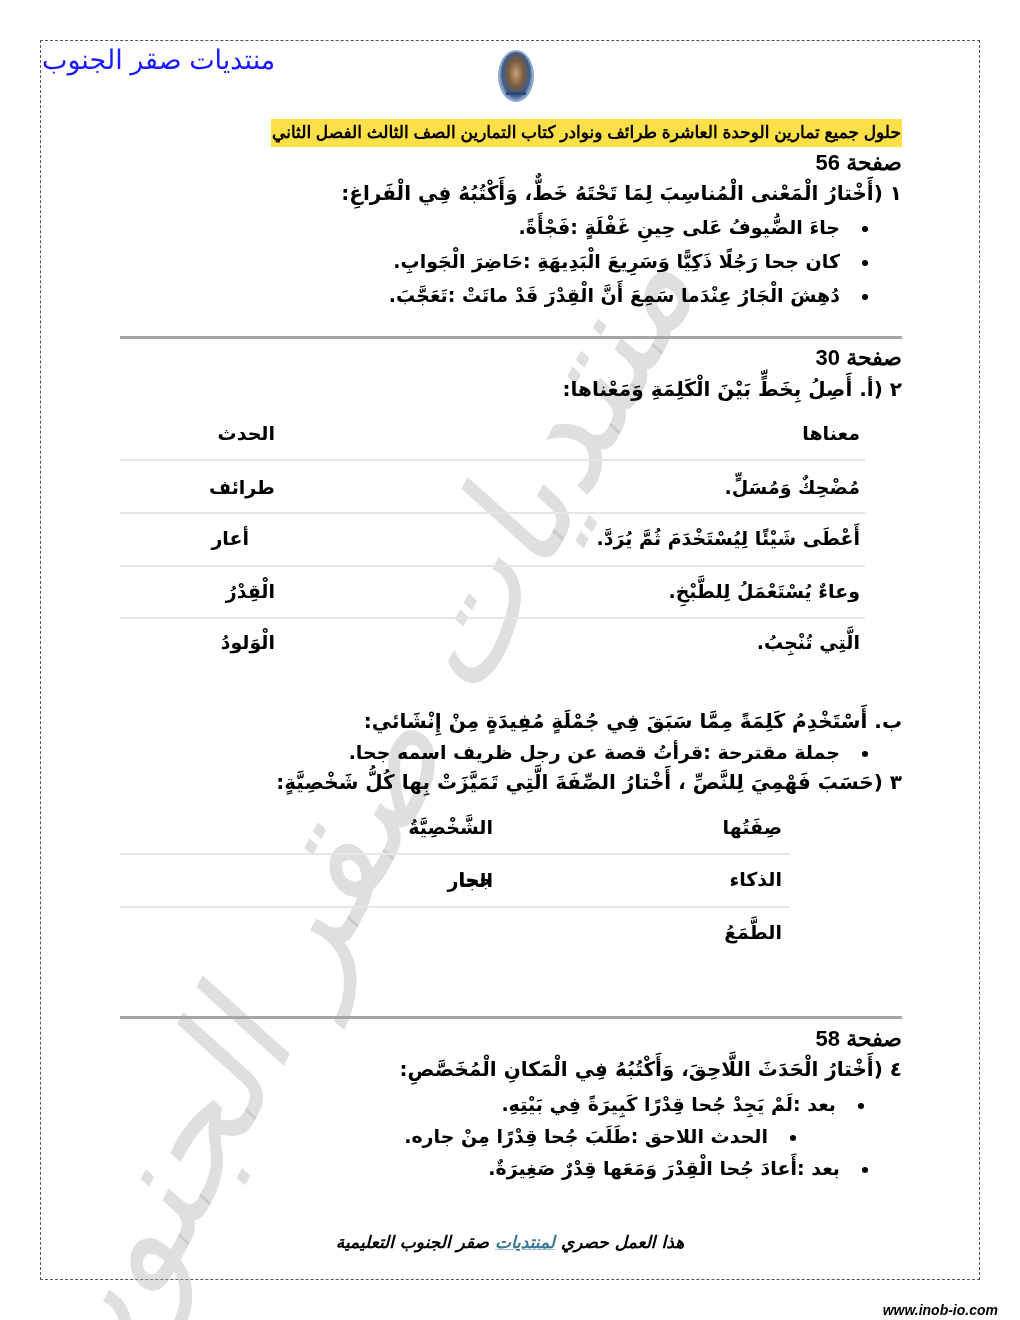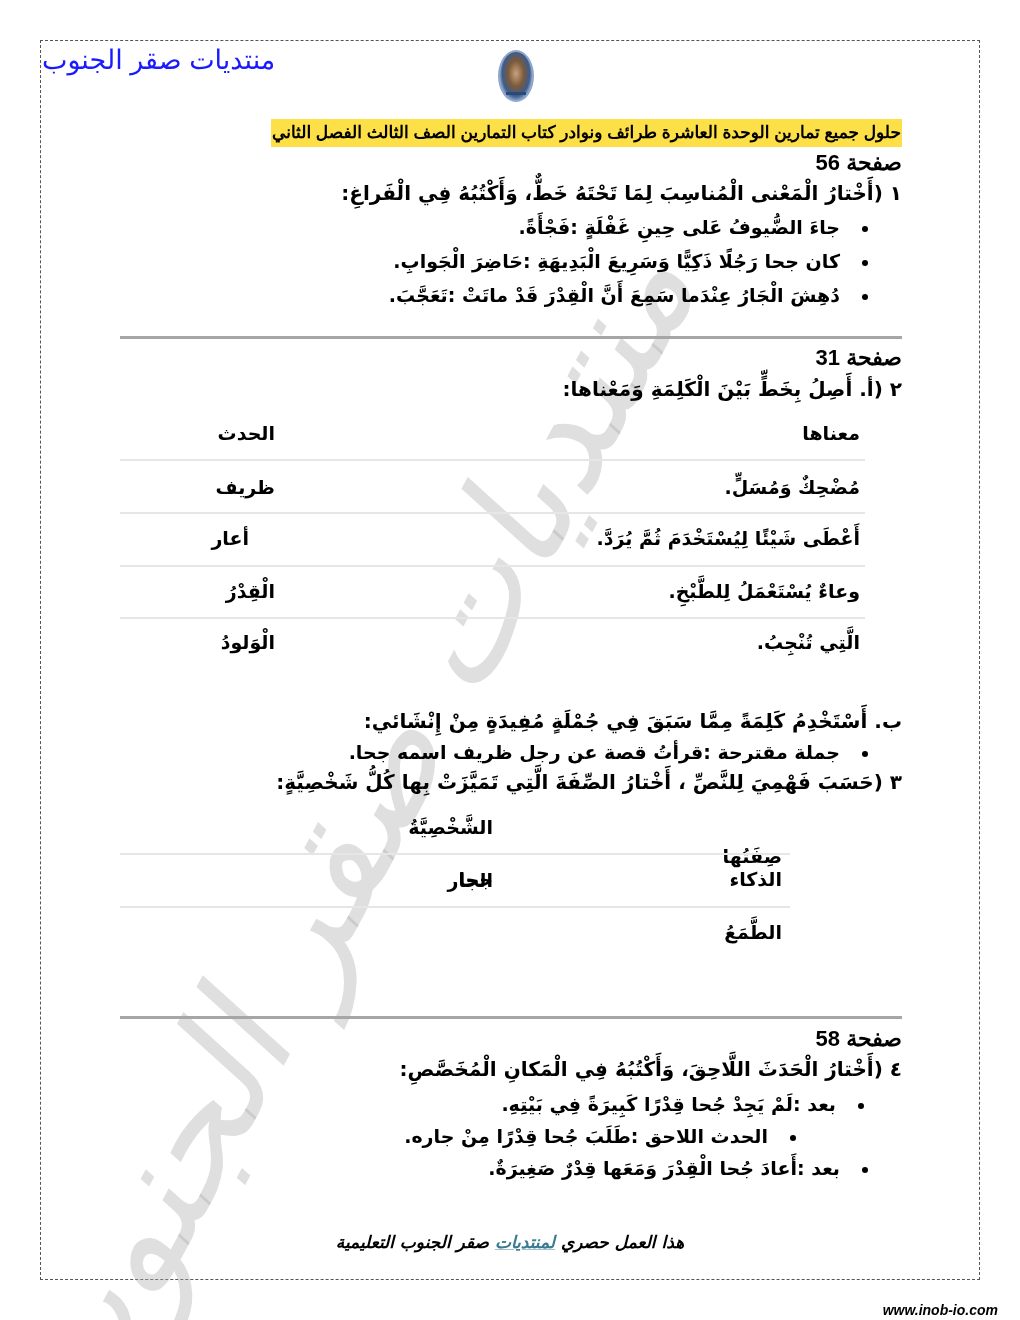--- a/index.html
+++ b/index.html
@@ -89,50 +89,50 @@
 </div>
 <div class="abs bullet-line" style="right:152px; top:246px;">
   <span class="bullet-dot"></span><span>كان جحا رَجُلًا ذَكِيًّا وَسَرِيعَ الْبَدِيهَةِ :حَاضِرَ الْجَوابِ.</span>
 </div>
 <div class="abs bullet-line" style="right:152px; top:280px;">
   <span class="bullet-dot"></span><span>دُهِشَ الْجَارُ عِنْدَما سَمِعَ أَنَّ الْقِدْرَ قَدْ ماتَتْ :تَعَجَّبَ.</span>
 </div>
 
 <div class="abs divider" style="left:120px; width:782px; top:336px;"></div>
 
-<div class="abs page-label" style="top:345px;">صفحة 31</div>
+<div class="abs page-label" style="top:345px;">صفحة 30</div>
 <div class="abs q-line" style="top:374px;">٢ (أ. أَصِلُ بِخَطٍّ بَيْنَ الْكَلِمَةِ وَمَعْناها:</div>
 
 <div class="abs cell" style="right:160px; top:419px;">معناها</div>
 <div class="abs cell" style="right:745px; top:419px;">الحدث</div>
 <div class="abs row-line" style="left:120px; width:745px; top:459px;"></div>
 
 <div class="abs cell" style="right:160px; top:473px;">مُضْحِكٌ وَمُسَلٍّ.</div>
-<div class="abs cell" style="right:745px; top:473px;">ظريف</div>
+<div class="abs cell" style="right:745px; top:473px;">طرائف</div>
 <div class="abs row-line" style="left:120px; width:745px; top:512px;"></div>
 
 <div class="abs cell" style="right:160px; top:524px;">أَعْطَى شَيْئًا لِيُسْتَخْدَمَ ثُمَّ يُرَدَّ.</div>
 <div class="abs cell" style="right:771px; top:524px;">أعار</div>
 <div class="abs row-line" style="left:120px; width:745px; top:565px;"></div>
 
 <div class="abs cell" style="right:160px; top:577px;">وعاءٌ يُسْتَعْمَلُ لِلطَّبْخِ.</div>
 <div class="abs cell" style="right:745px; top:577px;">الْقِدْرُ</div>
 <div class="abs row-line" style="left:120px; width:745px; top:617px;"></div>
 
 <div class="abs cell" style="right:160px; top:628px;">الَّتِي تُنْجِبُ.</div>
 <div class="abs cell" style="right:745px; top:628px;">الْوَلودُ</div>
 
 <div class="abs q-line" style="top:706px;">ب. أَسْتَخْدِمُ كَلِمَةً مِمَّا سَبَقَ فِي جُمْلَةٍ مُفِيدَةٍ مِنْ إِنْشَائي:</div>
 <div class="abs bullet-line" style="right:152px; top:737px;">
   <span class="bullet-dot"></span><span>جملة مقترحة :قرأتُ قصة عن رجل ظريف اسمه جحا.</span>
 </div>
 
 <div class="abs q-line" style="top:767px;">٣ (حَسَبَ فَهْمِيَ لِلنَّصِّ ، أَخْتارُ الصِّفَةَ الَّتِي تَمَيَّزَتْ بِها كُلُّ شَخْصِيَّةٍ:</div>
 
-<div class="abs cell" style="right:238px; top:842px;text-align:right;">صِفَتُها</div>
+<div class="abs cell" style="right:238px; top:813px;text-align:right;">صِفَتُها</div>
 <div class="abs cell" style="right:527px; top:813px;">الشَّخْصِيَّةُ</div>
 <div class="abs row-line" style="left:120px; width:670px; top:853px;"></div>
 
 <div class="abs cell" style="right:238px; top:865px;">الذكاء</div>
 <div class="abs cell" style="right:527px; top:865px;">جحا</div>
 <div class="abs row-line" style="left:120px; width:670px; top:906px;"></div>
 
 <div class="abs cell" style="right:238px; top:918px;">الطَّمَعُ</div>
 <div class="abs cell" style="right:527px; top:866px;">الجار</div>
 

